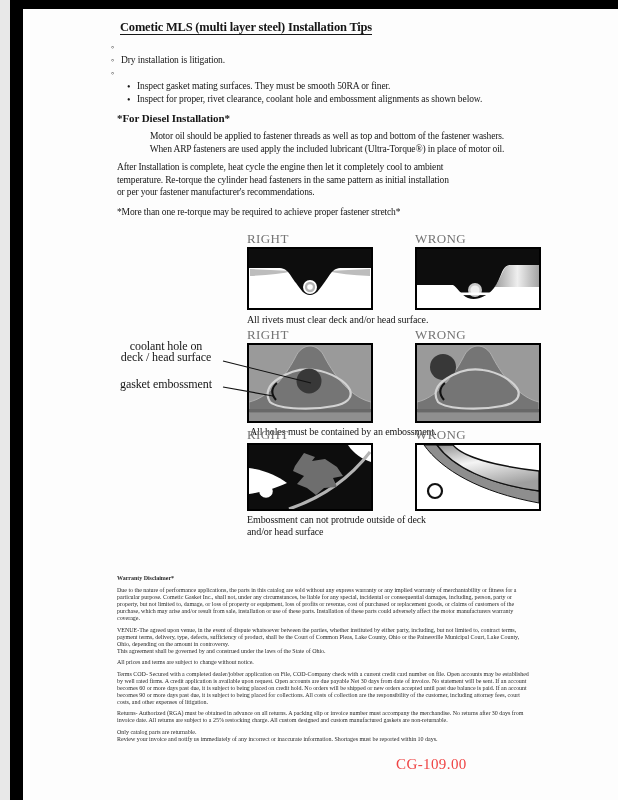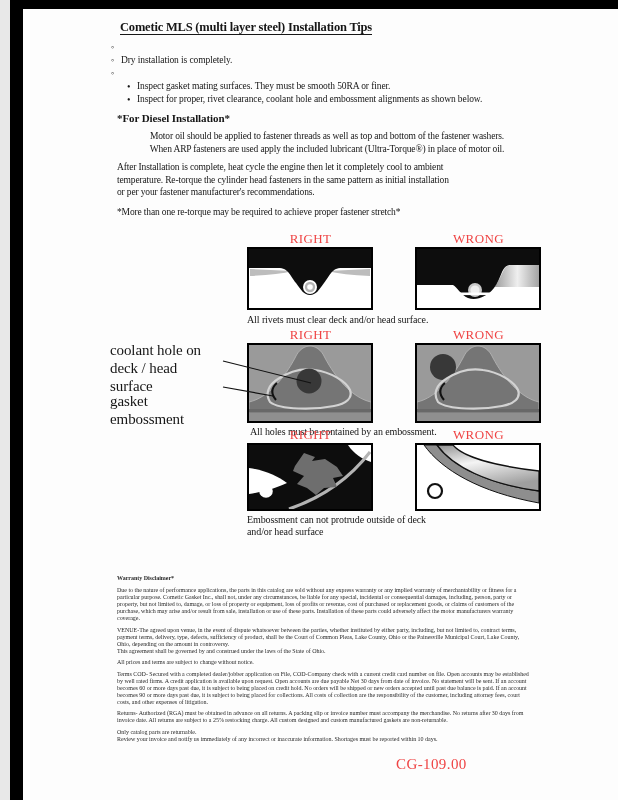--- a/index.html
+++ b/index.html
@@ -11,23 +11,23 @@
   .scan-left{left:0;top:0;width:13px;height:800px;background:#000;}
   .doc-title{left:110px;top:20px;font-size:12.5px;font-weight:bold;letter-spacing:-0.2px;
              text-decoration:underline;text-underline-offset:3px;}
   .bullets{left:101px;top:41px;width:430px;font-size:9.5px;letter-spacing:-0.1px;line-height:13px;}
   .brow{display:flex;}
   .bglyph{width:10px;flex:0 0 10px;font-size:9px;}
   .brow.sub{margin-left:16px;}
   .brow.sub .bglyph{font-size:10px;}
   .h2{font-size:11px;font-weight:bold;letter-spacing:-0.1px;}
   .body-text{font-size:9.5px;letter-spacing:-0.15px;line-height:12.7px;}
-  .dlabel{font-size:13px;letter-spacing:0.4px;color:#ef4444;width:127px;text-align:center;}
+  .dlabel{font-size:13px;letter-spacing:0.4px;color:#737373;width:127px;text-align:left;}
   .caption{font-size:10px;letter-spacing:-0.1px;line-height:12px;}
-  .ann-label{font-size:15px;line-height:18px;text-align:left;width:112px;letter-spacing:-0.1px;}
+  .ann-label{font-size:12px;line-height:11px;text-align:center;width:112px;letter-spacing:-0.1px;}
   .legal{left:107px;top:575px;width:412px;font-size:6px;line-height:7px;letter-spacing:-0.02px;color:#2a2a2a;}
   .legal p{margin:0 0 4.5px 0;}
   .legal p.lead{font-weight:bold;margin-bottom:5px;}
   .pagenum{left:386px;top:756px;font-size:15px;letter-spacing:0.4px;color:#ef4444;}
   .dbox{border:2.5px solid #000;background:#fff;line-height:0;}
   svg{display:block;}
 </style>
 </head>
 <body>
 
@@ -36,21 +36,21 @@
   <div class="abs scan-left"></div>
 
   <div class="abs doc-title">Cometic MLS (multi layer steel) Installation Tips</div>
 
   <div class="abs bullets">
     <div class="brow">
         <span class="bglyph">◦</span>
       </div>
     <div class="brow">
         <span class="bglyph">◦</span>
-        <span>Dry installation is completely.</span>
+        <span>Dry installation is litigation.</span>
       </div>
     <div class="brow">
         <span class="bglyph">◦</span>
       </div>
     <div class="brow sub">
         <span class="bglyph">•</span>
         <span>Inspect gasket mating surfaces.  They must be smooth 50RA or finer.</span>
       </div>
     <div class="brow sub">
         <span class="bglyph">•</span>
@@ -100,21 +100,21 @@
     </svg>
   </div>
 
   <div class="abs caption" style="left:237px;top:314px;width:320px;">All rivets must clear deck and/or head surface.</div>
 
   <div class="abs dlabel" style="left:237px;top:327px;">RIGHT</div>
   <div class="abs dlabel" style="left:405px;top:327px;">WRONG</div>
 
   <div class="abs ann-label pre" style="left:100px;top:341px;">coolant hole on
 deck / head surface</div>
-  <div class="abs ann-label" style="left:100px;top:392px;">gasket embossment</div>
+  <div class="abs ann-label" style="left:100px;top:379px;">gasket embossment</div>
 
   <div class="abs dbox" style="left:237px;top:343px;">
     <svg width="122" height="76" viewBox="0 0 122 76">
       <rect x="0" y="0" width="122" height="76" fill="#9a9a9a"></rect>
       <path d="M0,76 V57 C19,53 36,32 46,13 C50,4 56,1 61,1 C66,1 72,4 76,13 C86,32 103,53 122,57 V76 Z" fill="#757575" stroke="#b8b8b8" stroke-width="0.8"></path>
       <rect x="0" y="64" width="122" height="3.5" fill="#686868"></rect>
       <rect x="0" y="67.5" width="122" height="8.5" fill="#8f8f8f"></rect>
       <path d="M21,57 C16,49 19,40 29,34 C41,26 54,23 66,25 C81,27 97,36 101,45 C104,53 97,59 85,61 C65,65 31,65 21,57 Z" fill="none" stroke="#d2d2d2" stroke-width="2.2"></path>
       <path d="M27,55 C22,49 22,43 28,38" fill="none" stroke="#111111" stroke-width="2"></path>
       <circle cx="60" cy="36" r="12.5" fill="#383838"></circle>

